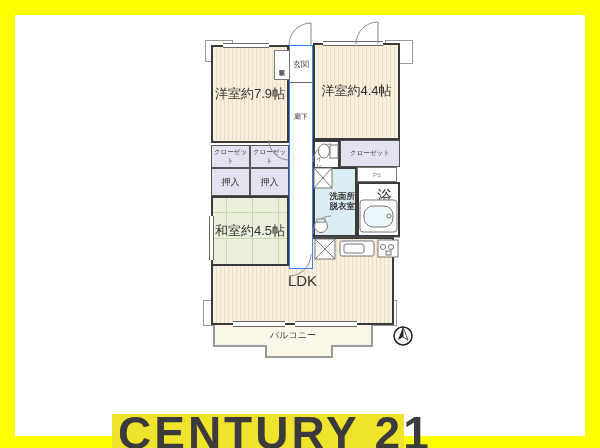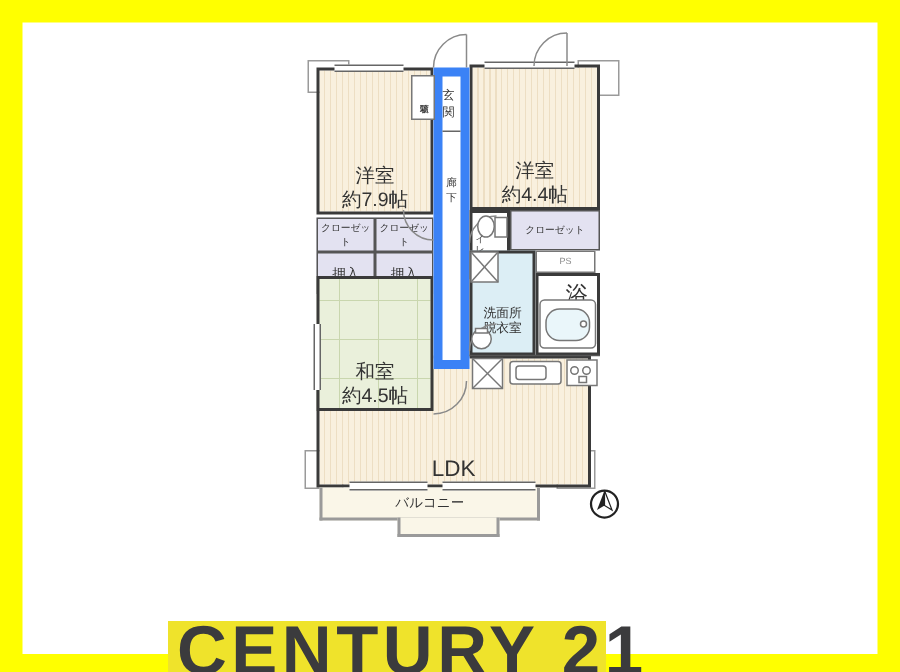--- a/index.html
+++ b/index.html
@@ -13,57 +13,57 @@
   .room{border:2px solid #3a3a3a;background:#F9F0DE;}
   .striped{background:repeating-linear-gradient(90deg,#F9F0DE 0px,#F9F0DE 3px,#EDDEC3 3px,#EDDEC3 4px);}
   .tatami{background-color:#EAF0DB;
           background-image:linear-gradient(#C9D6AE 1px,transparent 1px),
                            linear-gradient(90deg,#C9D6AE 1px,transparent 1px);
           background-size:26px 26px;background-position:13px 14px;}
   .lav{background:#E3E2F1;border:1px solid #555;}
   .blue{background:#DCEEF5;border:2px solid #3a3a3a;}
   .whitebox{background:#fff;border:1px solid #777;}
   .pillar{background:#fff;border:1.5px solid #9a9a9a;}
-  .rlabel{position:absolute;inset:0;display:flex;flex-direction:column;align-items:center;
-          justify-content:flex-end;text-align:center;font-size:13px;line-height:1.25;color:#333;}
+  .rlabel{position:absolute;inset:0;display:flex;flex-direction:row;align-items:center;
+          justify-content:center;text-align:center;font-size:13px;line-height:1.25;color:#333;}
   .rlabel.big{font-size:15px;}
   .slabel{display:flex;align-items:center;justify-content:center;text-align:center;color:#333;}
 
   .r-west1{left:28px;top:25px;width:78px;height:98px;}
   .r-west2{left:130px;top:23px;width:87px;height:97px;}
-  .r-washitsu{left:28px;top:164px;width:78px;height:90px;border:2px solid #3a3a3a;}
+  .r-washitsu{left:28px;top:176px;width:78px;height:70px;border:2px solid #3a3a3a;}
   .r-ldk{left:28px;top:217px;width:183px;height:88px;}
 
   .pil-tl{left:22px;top:20px;width:28px;height:22px;}
   .pil-tr{left:202px;top:20px;width:28px;height:24px;}
   .pil-bl{left:20px;top:280px;width:26px;height:26px;}
   .pil-br{left:188px;top:280px;width:26px;height:26px;}
 
-  .hall{left:106px;top:25px;width:24px;height:201px;background:#fff;border:6px solid #3b82f6;}
+  .hall{left:106px;top:25px;width:24px;height:224px;background:#fff;border:1px solid #3b82f6;}
   .genkan{position:absolute;left:0;top:0;right:0;height:36px;border-bottom:1px solid #666;
           display:flex;align-items:center;justify-content:center;font-size:8px;}
   .hallway-label{position:absolute;left:0;top:66px;right:0;text-align:center;font-size:7px;}
   .getabako{left:91px;top:30px;width:16px;height:30px;background:#fff;border:1px solid #777;
             display:flex;align-items:center;justify-content:center;}
   .vtext{writing-mode:vertical-rl;text-orientation:upright;font-size:6px;letter-spacing:0;line-height:1;}
 
   .cl1{left:28px;top:125px;width:39px;height:23px;font-size:6.5px;}
   .cl2{left:67px;top:125px;width:39px;height:23px;font-size:6.5px;}
   .os1{left:28px;top:148px;width:39px;height:28px;font-size:9px;}
   .os2{left:67px;top:148px;width:39px;height:28px;font-size:9px;}
   .toilet-room{left:130px;top:120px;width:27px;height:46px;background:#fff;border:2px solid #3a3a3a;}
   .toilet-label{position:absolute;left:1px;top:3px;}
   .clR{left:157px;top:120px;width:60px;height:27px;font-size:6.5px;}
   .ps{left:174px;top:147px;width:40px;height:15px;font-size:6px;color:#888;}
   .washroom{left:130px;top:147px;width:44px;height:70px;}
-  .wash-label{position:absolute;left:0;right:0;top:34px;text-align:center;font-size:8.5px;line-height:1.2;}
+  .wash-label{position:absolute;left:0;right:0;top:22px;text-align:right;font-size:8.5px;line-height:1.2;font-weight:bold;}
   .bathroom{left:174px;top:162px;width:43px;height:55px;background:#fff;border:2px solid #3a3a3a;}
   .bath-label{position:absolute;left:12px;right:0;top:3px;text-align:center;font-size:15px;}
 
-  .balcony-main{left:30px;top:305px;width:147px;height:22px;background:#FAF6E8;
+  .balcony-main{left:30px;top:305px;width:160px;height:22px;background:#FAF6E8;
                 border:2px solid #9a9a9a;border-top:none;}
   .balcony-bump{left:82px;top:325px;width:68px;height:13px;background:#FAF6E8;
                 border:2px solid #9a9a9a;border-top:none;}
   .balcony-label{position:absolute;left:0;right:0;top:4px;text-align:center;font-size:9px;}
 
   .win{background:#fff;border-top:1px solid #666;border-bottom:1px solid #666;}
   .winv{background:#fff;border-left:1px solid #666;border-right:1px solid #666;}
   .w1{left:40px;top:23px;width:46px;height:5px;}
   .w2{left:140px;top:21px;width:60px;height:5px;}
   .w3{left:50px;top:301px;width:52px;height:6px;}

